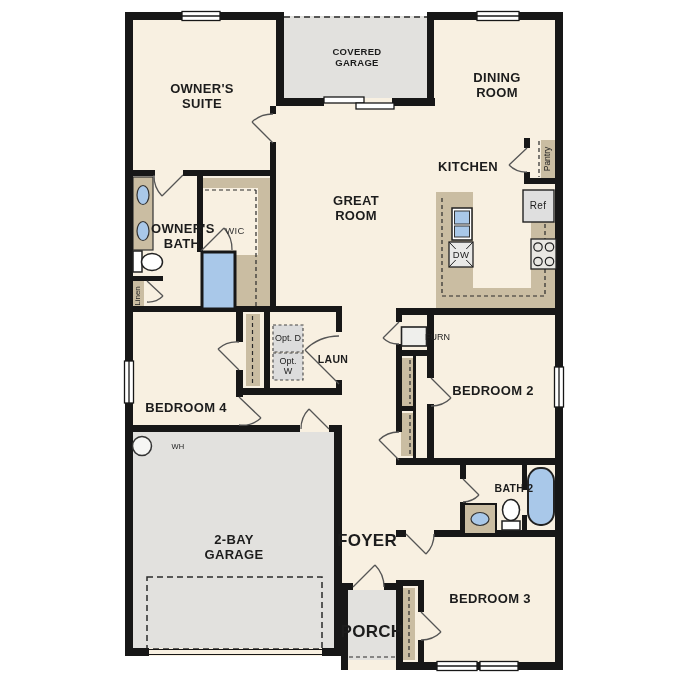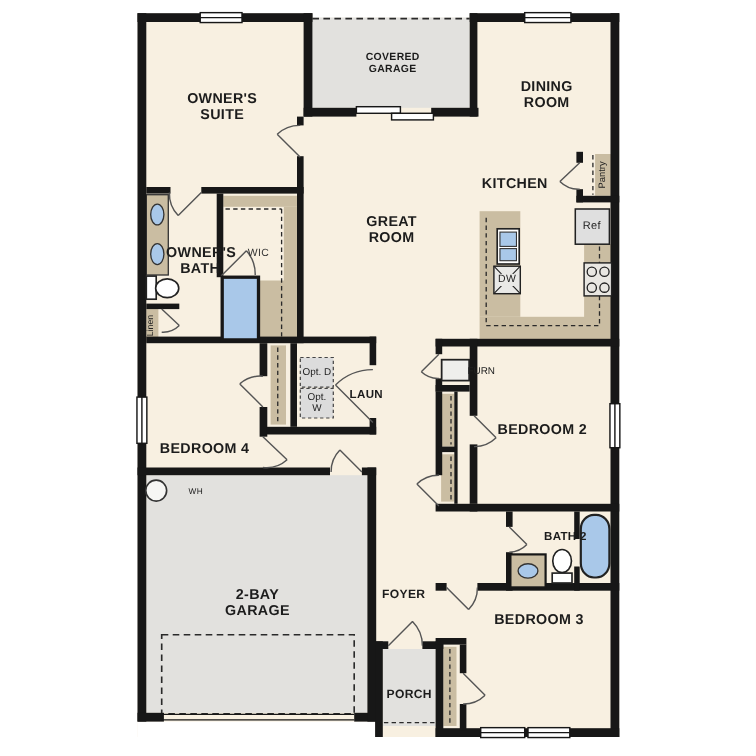--- a/index.html
+++ b/index.html
@@ -4,21 +4,21 @@
 <style>
   html,body{margin:0;padding:0;background:#ffffff;}
   #stage{position:relative;width:687px;height:687px;background:#ffffff;overflow:hidden;
          font-family:"Liberation Sans",sans-serif;}
   #plan-svg{position:absolute;left:0;top:0;}
   .lbl{position:absolute;transform:translate(-50%,-50%);text-align:center;
        font:700 13px "Liberation Sans",sans-serif;color:#1c1c1c;line-height:1.12;
        letter-spacing:.3px;}
   .md{font-size:13px;}
   .sm{font-size:10.5px;margin-left:12px;}
-  .foy{font-size:11px;}
+  .foy{font-size:17px;}
   .tiny{font-size:9px;font-weight:400;letter-spacing:0;color:#222;}
   .wic{font-size:9.5px;font-weight:400;color:#333;}
   .ref{font-size:10px;font-weight:400;}
   .cp{font-size:9.5px;}
   .vert{transform:translate(-50%,-50%) rotate(-90deg);white-space:nowrap;}
   .wh{font-size:7.5px;font-weight:400;margin-left:36px;}
 </style>
 </head>
 <body>
 
@@ -203,21 +203,21 @@
   <div class="lbl" style="left:356px;top:209px;width:60px;">GREAT ROOM</div>
   <div class="lbl md" style="left:182px;top:237px;width:62px;">OWNER'S BATH</div>
   <div class="lbl wic" style="left:235px;top:231px;">WIC</div>
   <div class="lbl" style="left:186px;top:378px;width:130px;margin-top:30px;">BEDROOM 4</div>
   <div class="lbl sm" style="left:321px;top:360px;">LAUN</div>
   <div class="lbl" style="left:493px;top:391px;width:130px;">BEDROOM 2</div>
   <div class="lbl sm" style="left:502px;top:489px;width:40px;">BATH 2</div>
   <div class="lbl" style="left:234px;top:548px;width:72px;">2-BAY GARAGE</div>
   <div class="lbl foy" style="left:367px;top:541px;">FOYER</div>
   <div class="lbl foy" style="left:372px;top:632px;">PORCH</div>
-  <div class="lbl" style="left:490px;top:564px;width:139px;">BEDROOM 3</div>
+  <div class="lbl" style="left:490px;top:599px;width:139px;">BEDROOM 3</div>
 
   <div class="lbl tiny vert" style="left:548px;top:159px;font-size:8.5px;">Pantry</div>
   <div class="lbl tiny vert" style="left:138px;top:296px;font-size:8px;">Linen</div>
   <div class="lbl ref" style="left:538px;top:206px;">Ref</div>
   <div class="lbl ref" style="left:461px;top:255px;font-size:9.5px;">DW</div>
   <div class="lbl tiny" style="left:288px;top:338px;width:26px;">Opt. D</div>
   <div class="lbl tiny" style="left:288px;top:366px;width:26px;">Opt. W</div>
   <div class="lbl tiny" style="left:414px;top:336.5px;padding-left:47px;">FURN</div>
   <div class="lbl wh" style="left:142px;top:446.5px;">WH</div>
 

